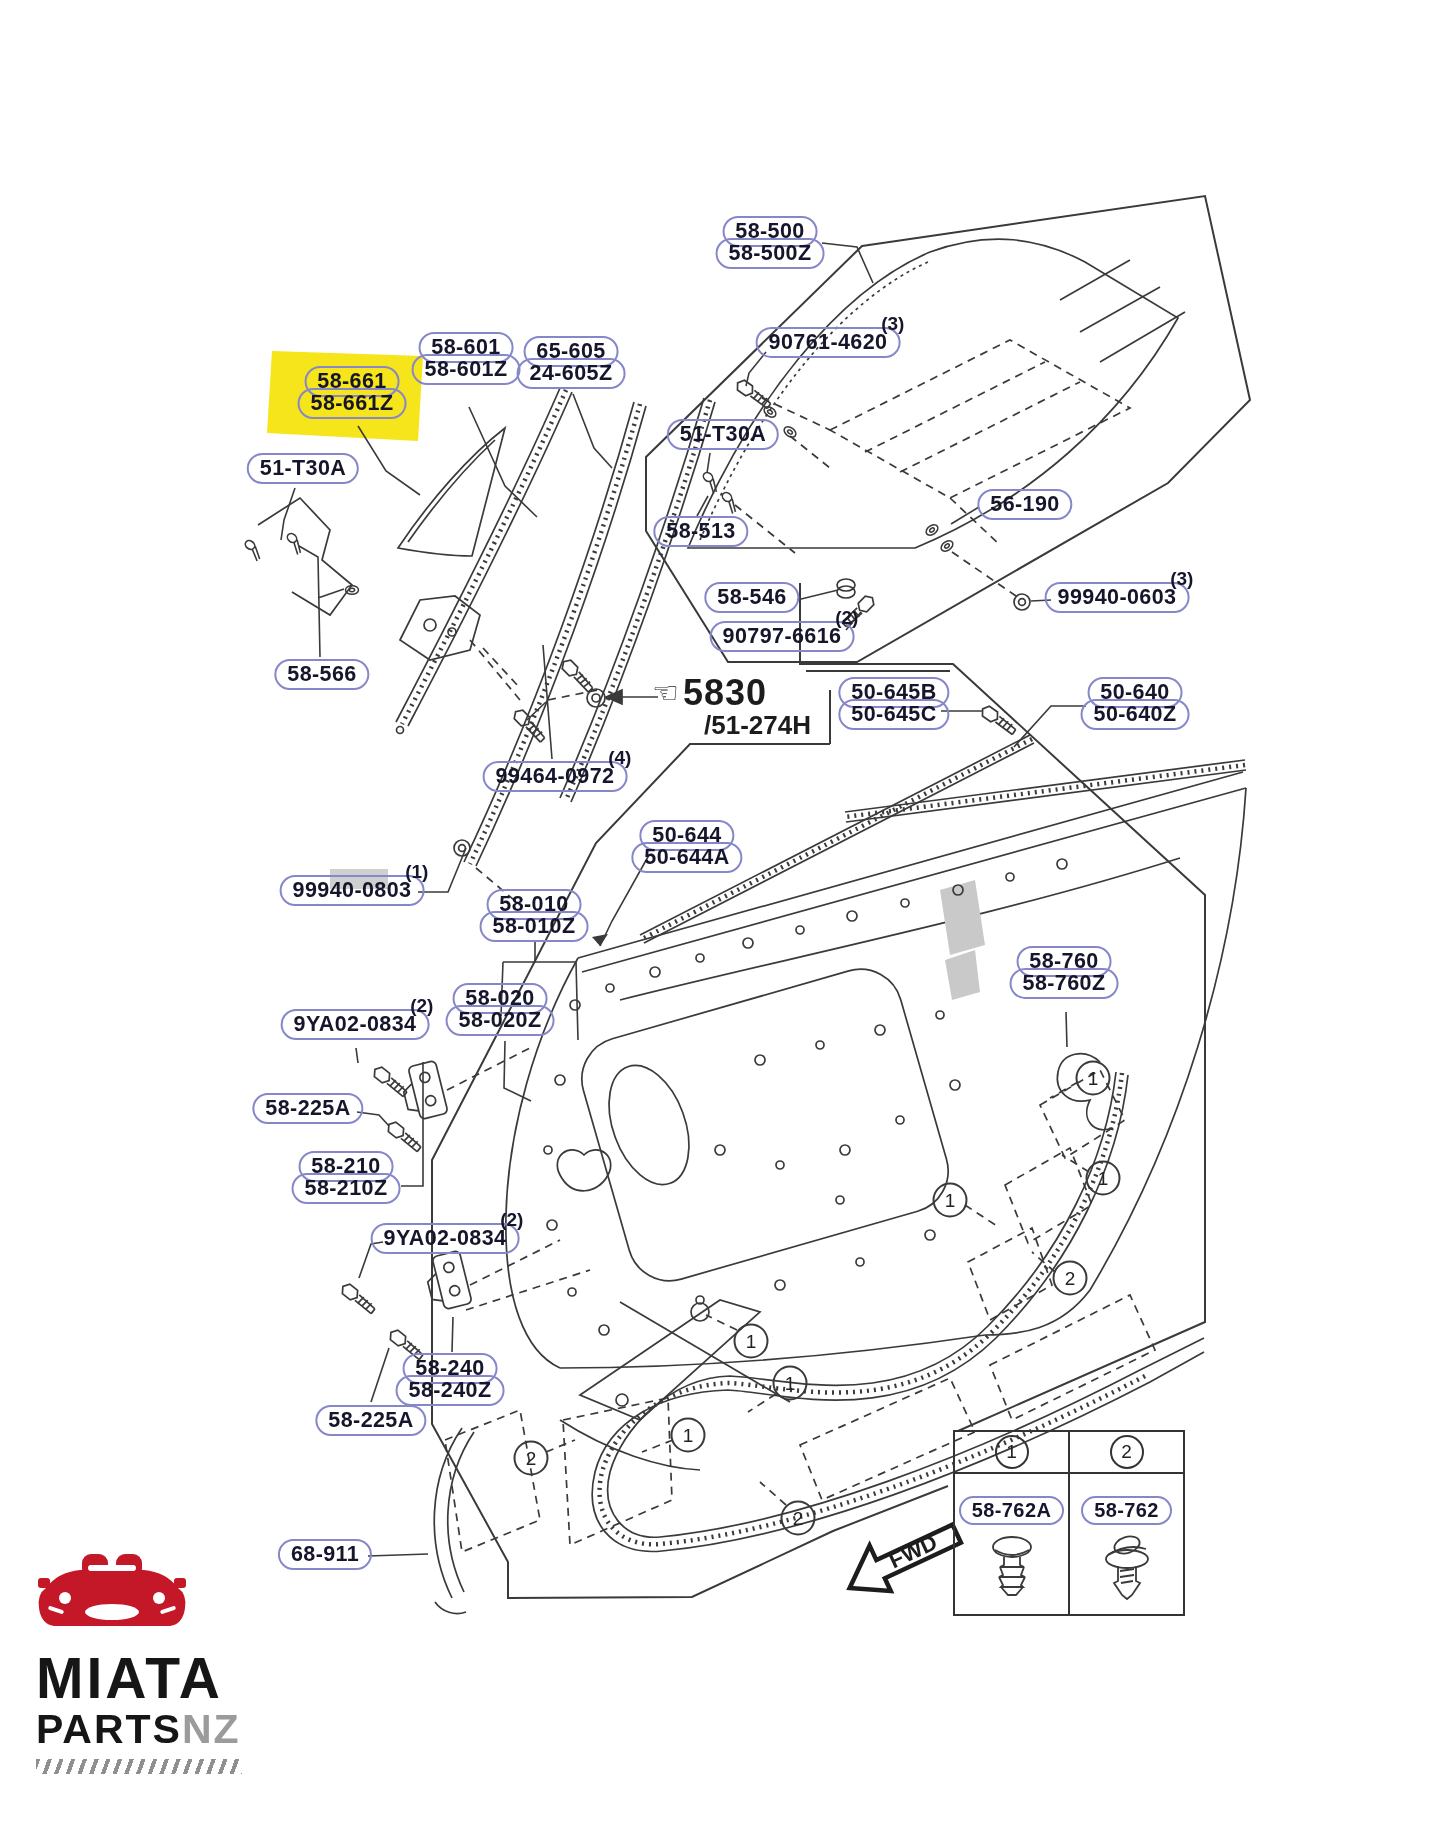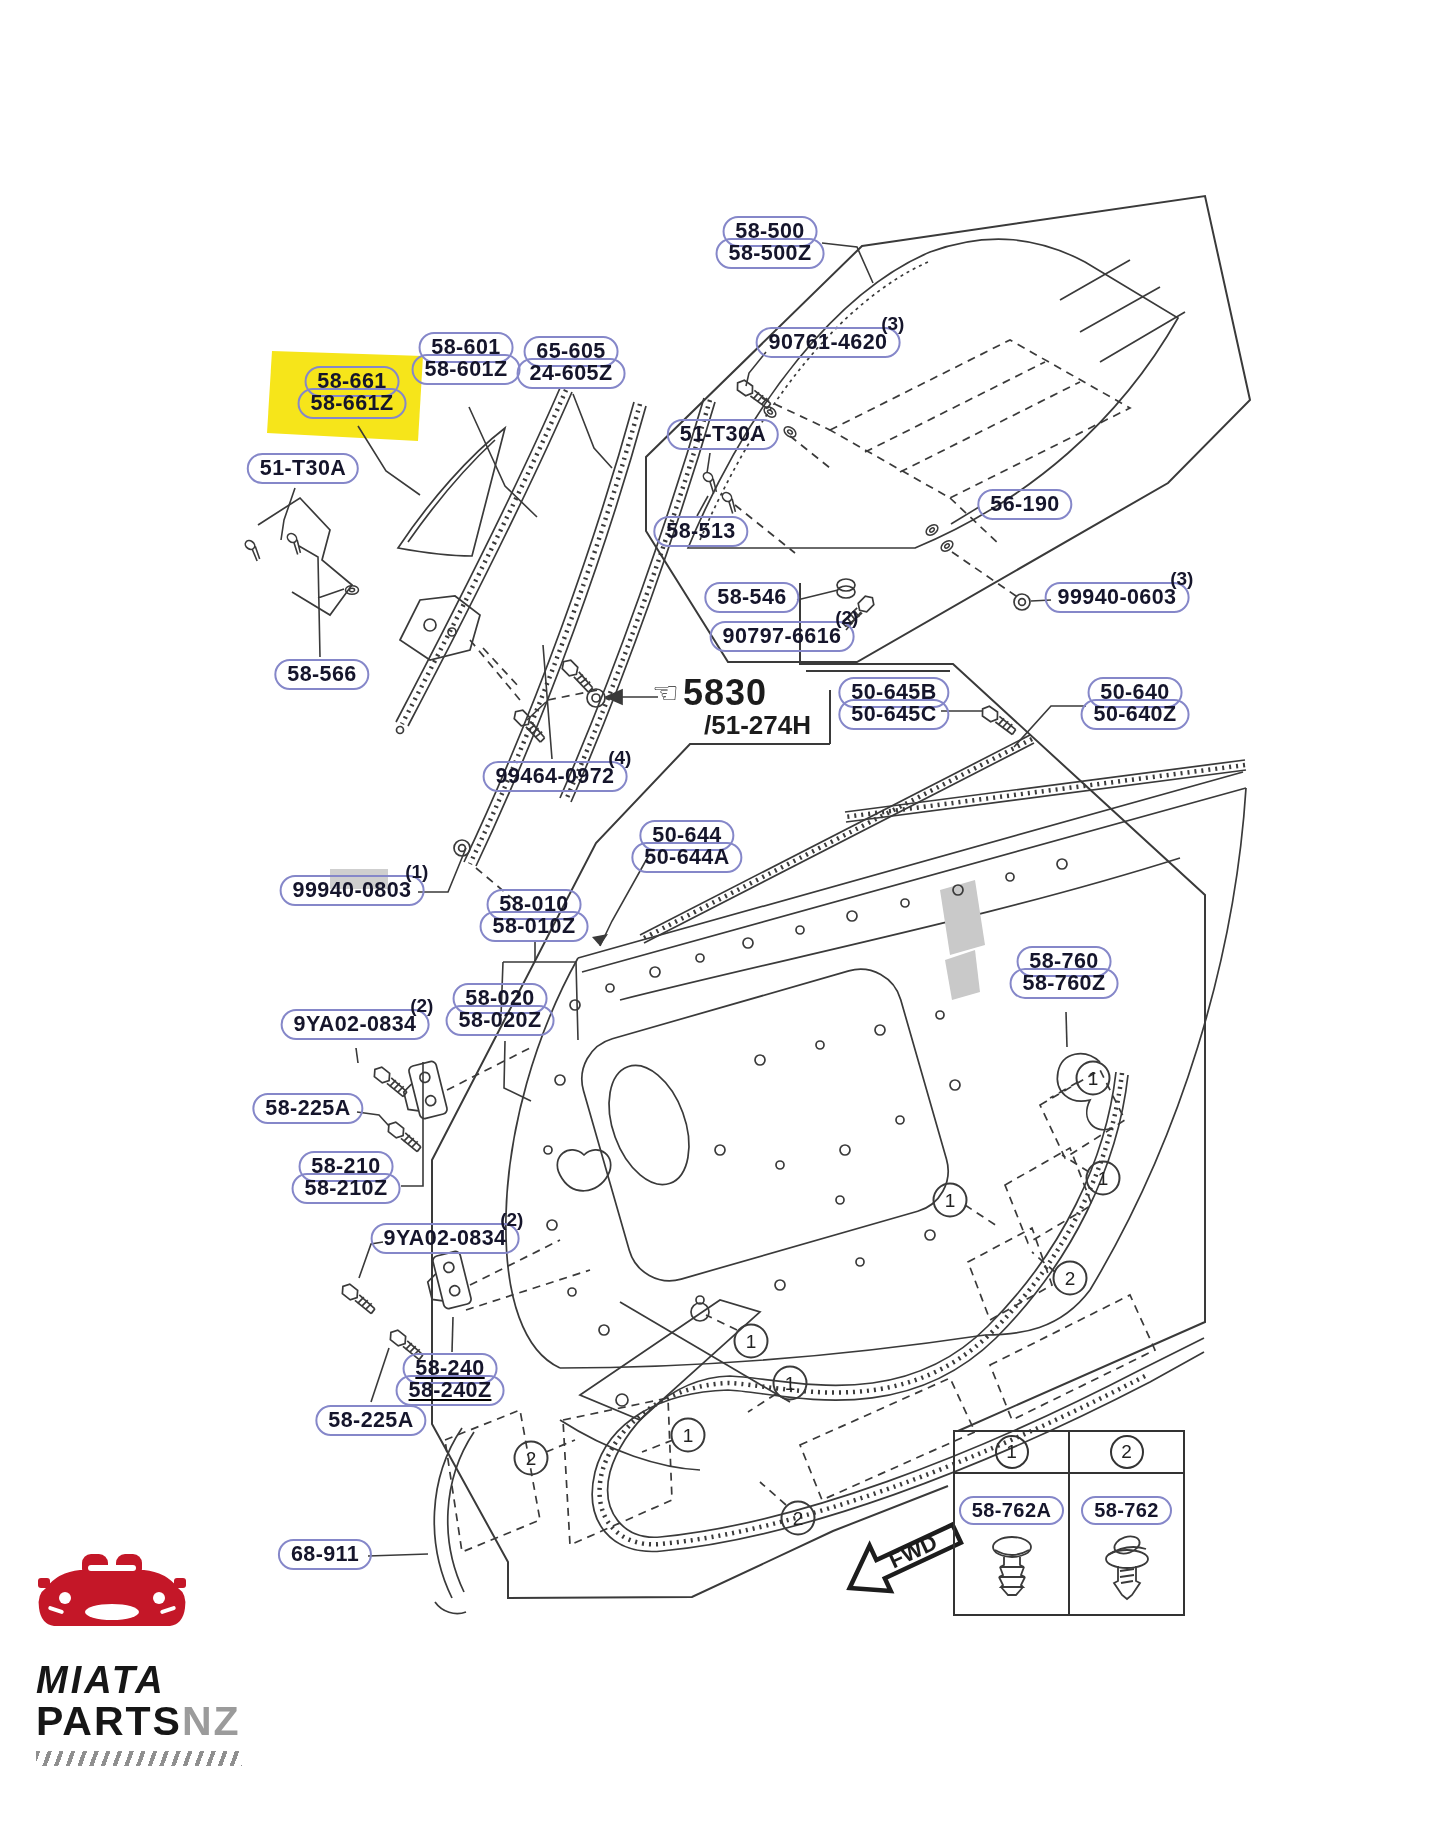--- a/index.html
+++ b/index.html
@@ -30,22 +30,22 @@
   .lcol{flex:1;display:flex;flex-direction:column;align-items:center;}
   .lcol:first-child{border-right:2.5px solid #333;}
   .lhead{width:100%;display:flex;align-items:center;justify-content:center;height:40px;
          border-bottom:2.5px solid #333;}
   .lnum{width:30px;height:30px;border:2.2px solid #333;border-radius:50%;display:flex;
         align-items:center;justify-content:center;font-size:19px;color:#222;}
   .lcol .oval{margin-top:22px;font-size:20px;}
   .licon{margin-top:8px;}
   
   #logo{position:absolute;left:36px;top:1548px;z-index:6;}
-  #logo .l1{font-size:38px;font-weight:700;letter-spacing:3px;color:var(--logoblack,#161616);
-            line-height:1.0;margin-top:17px;font-style:italic;}
+  #logo .l1{font-size:57px;font-weight:700;letter-spacing:3px;color:var(--logoblack,#161616);
+            line-height:1.0;margin-top:6px;}
   #logo .l2{font-size:41px;font-weight:700;letter-spacing:2px;line-height:1.0;margin-top:2px;
             color:var(--logoblack,#161616);}
   #logo .l2 .nz{color:var(--logogrey,#9b9b9b);}
   #logo .stripes{margin-top:9px;width:206px;height:15px;
      background:repeating-linear-gradient(110deg,#8f8f8f 0 4px,transparent 4px 11px);}
 </style>
 </head>
 <body>
 
 <div id="canvas">
@@ -355,21 +355,21 @@
         <div class="oval">58-225A</div>
       </div>
       <div class="plabel" style="left: 346px; top: 1151px;">
         <div class="oval">58-210</div>
         <div class="oval">58-210Z</div>
       </div>
       <div class="plabel" style="left: 445px; top: 1223px;">
         <div class="oval">9YA02-0834</div>
         <span class="qty">(2)</span>
       </div>
-      <div class="plabel" style="left: 450px; top: 1353px; text-decoration: underline;">
+      <div class="plabel" style="left: 450px; top: 1353px;">
         <div class="oval">58-240</div>
         <div class="oval">58-240Z</div>
       </div>
       <div class="plabel" style="left: 371px; top: 1405px;">
         <div class="oval">58-225A</div>
       </div>
       <div class="plabel" style="left: 325px; top: 1539px;">
         <div class="oval">68-911</div>
       </div>
     </div>

